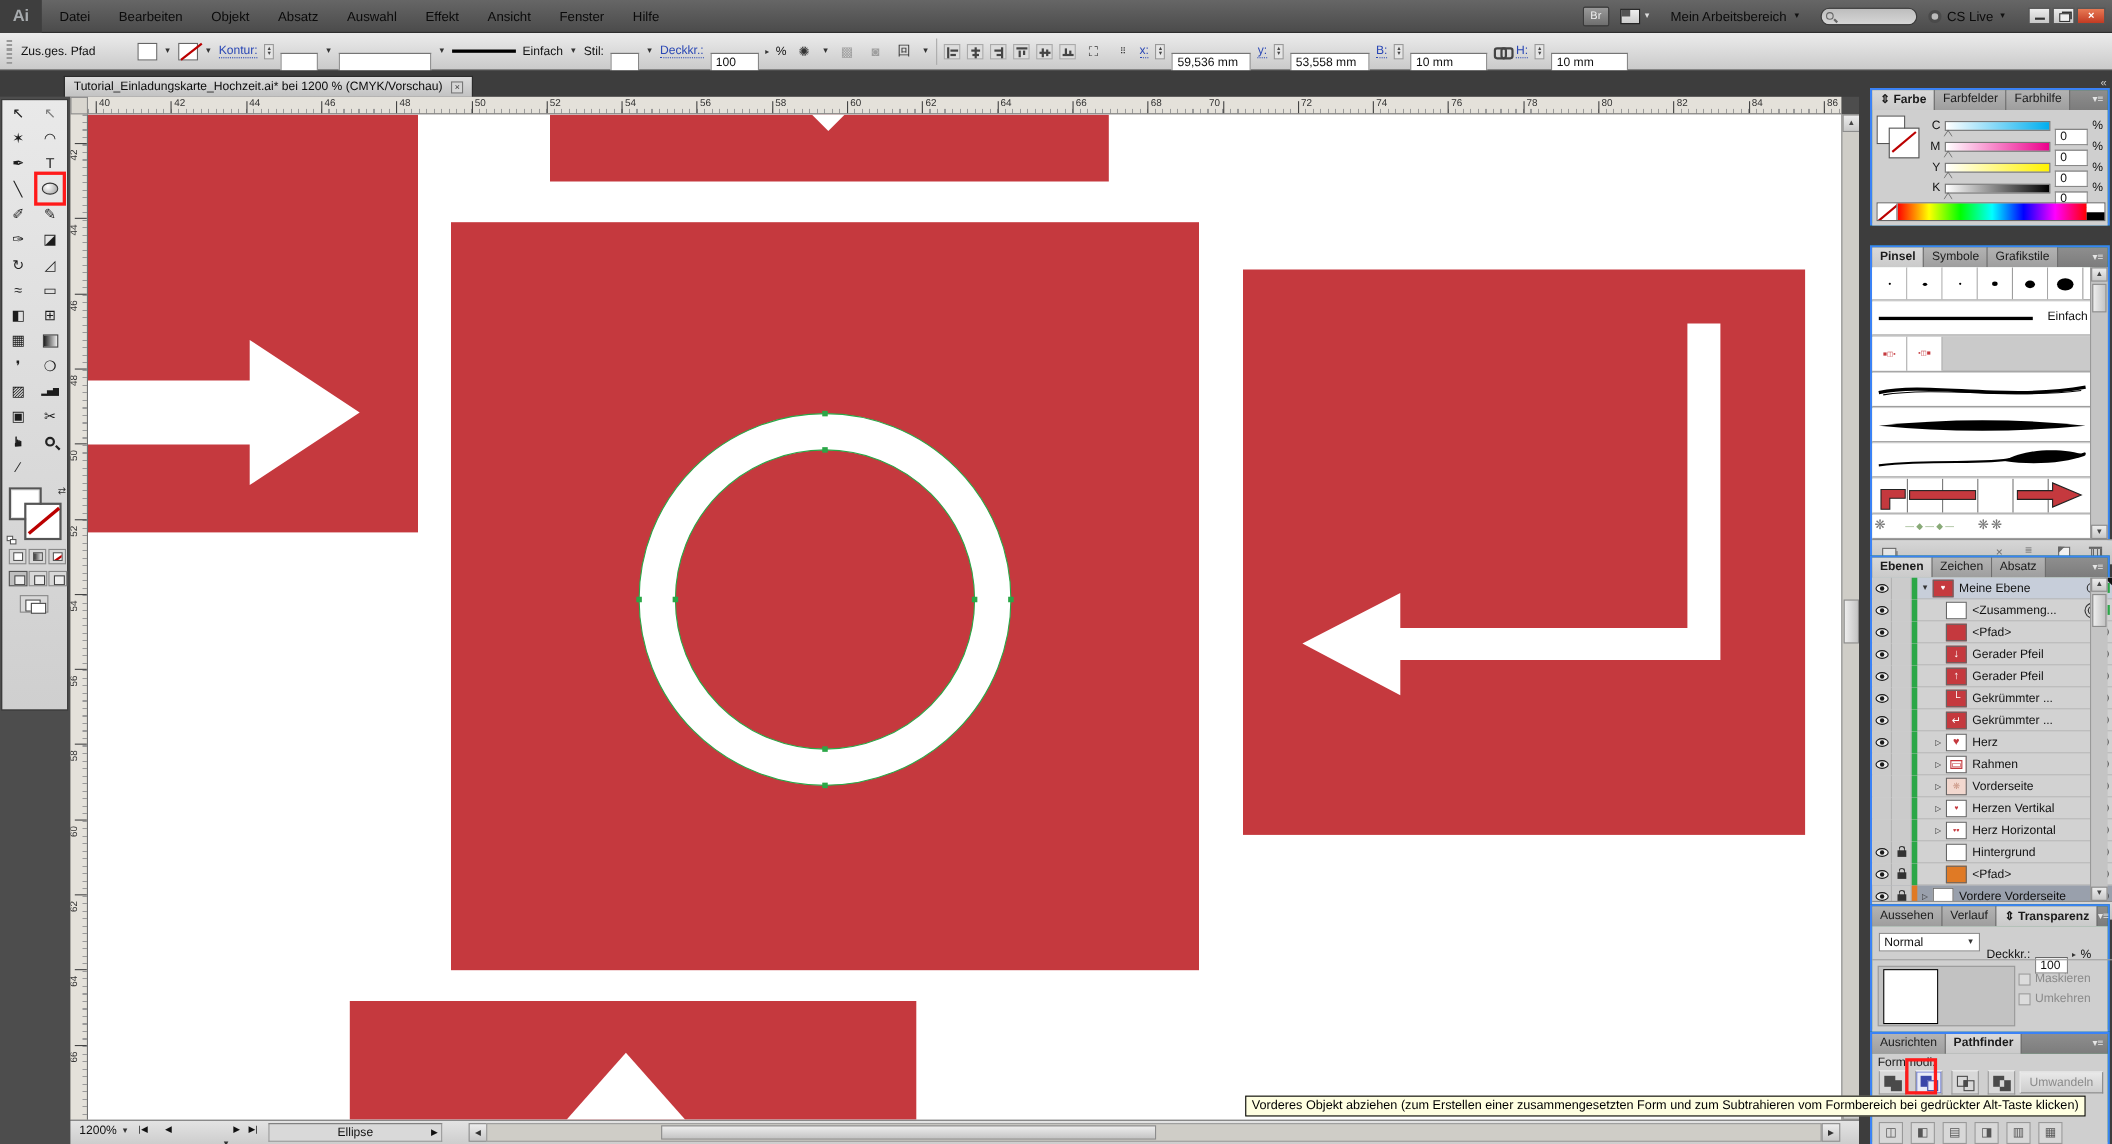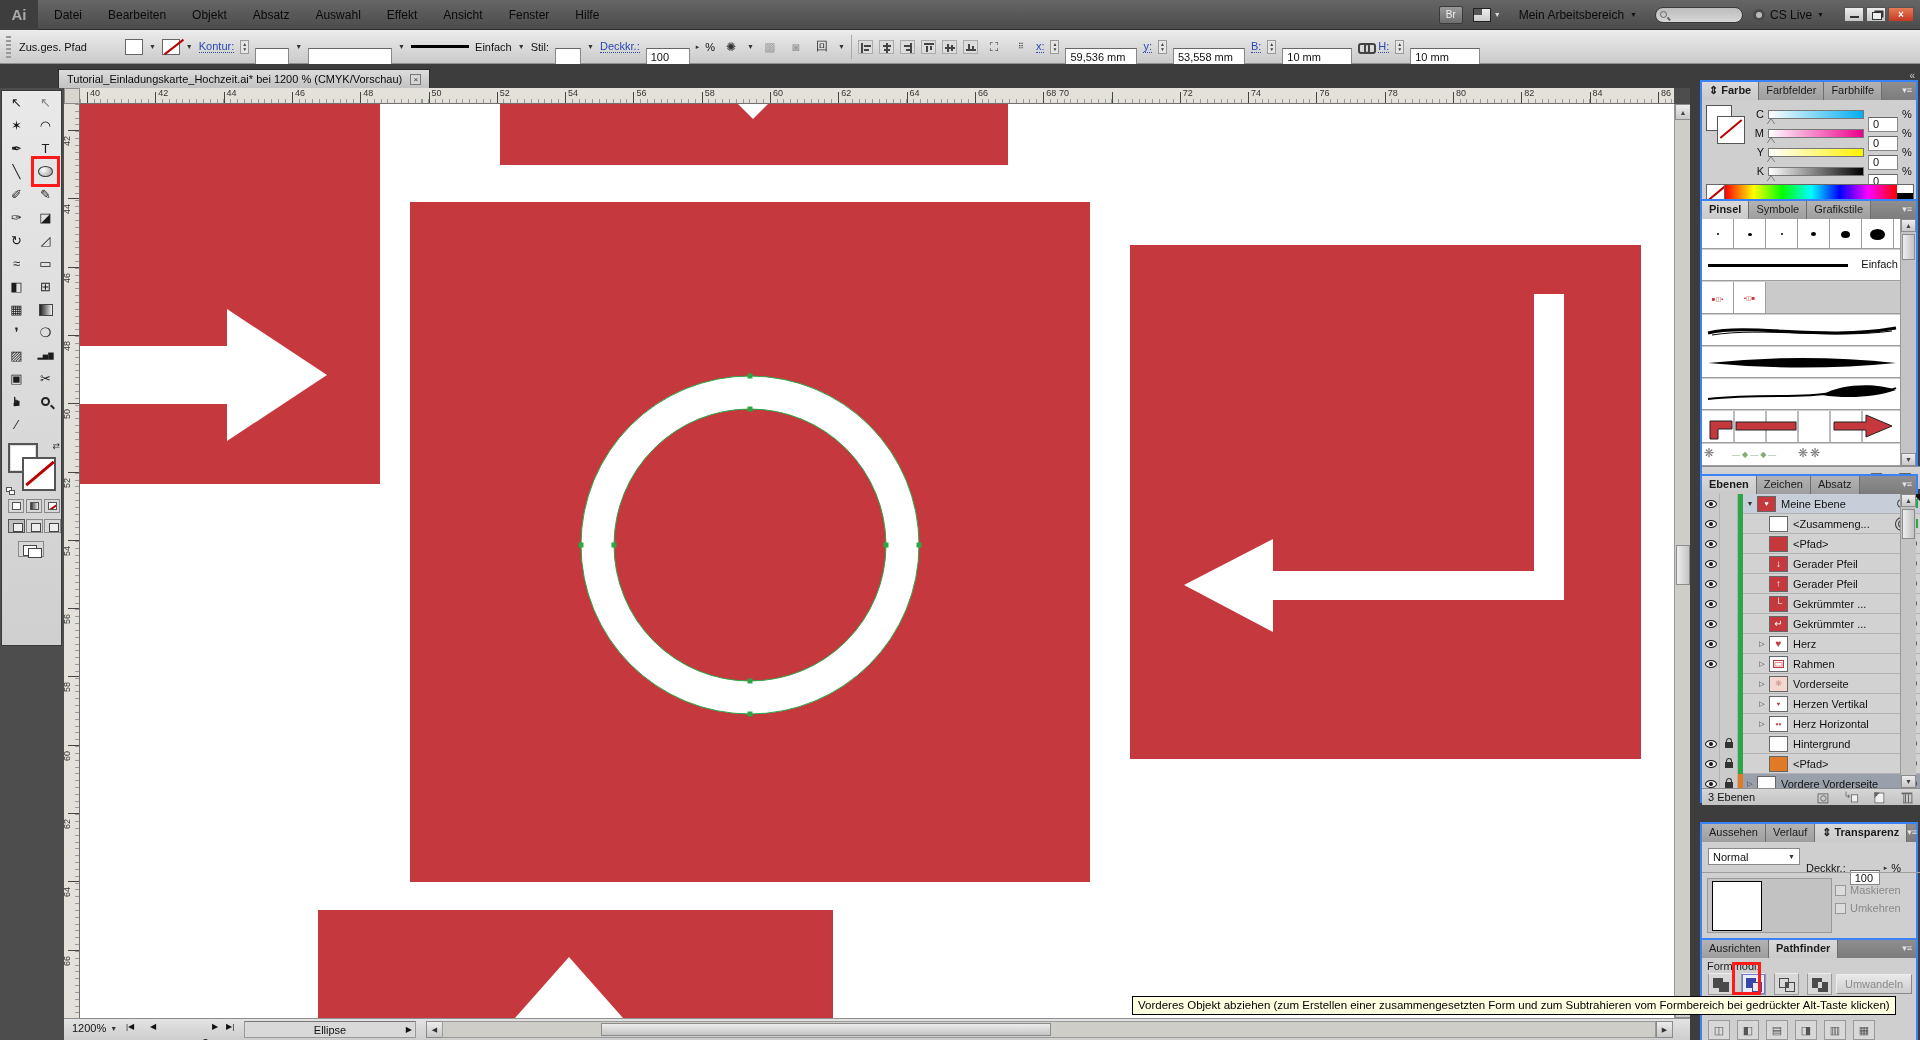--- a/index.html
+++ b/index.html
@@ -520,21 +520,21 @@
       <div class="hnum" style="left: 693px;">60</div>
       <div class="htick" style="left: 758.3px;"></div>
       <div class="hnum" style="left: 761.3px;">62</div>
       <div class="htick" style="left: 826.6px;"></div>
       <div class="hnum" style="left: 829.6px;">64</div>
       <div class="htick" style="left: 894.9px;"></div>
       <div class="hnum" style="left: 897.9px;">66</div>
       <div class="htick" style="left: 963.2px;"></div>
       <div class="hnum" style="left: 966.2px;">68</div>
       <div class="htick" style="left: 1031.5px;"></div>
-      <div class="hnum" style="left: 979px; text-align: center;">70</div>
+      <div class="hnum" style="left: 1019px; text-align: center;">70</div>
       <div class="htick" style="left: 1099.8px;"></div>
       <div class="hnum" style="left: 1102.8px;">72</div>
       <div class="htick" style="left: 1168.1px;"></div>
       <div class="hnum" style="left: 1171.1px;">74</div>
       <div class="htick" style="left: 1236.4px;"></div>
       <div class="hnum" style="left: 1239.4px;">76</div>
       <div class="htick" style="left: 1304.7px;"></div>
       <div class="hnum" style="left: 1307.7px;">78</div>
       <div class="htick" style="left: 1373px;"></div>
       <div class="hnum" style="left: 1376px;">80</div>
@@ -618,21 +618,21 @@
       <span class="dd">▼</span>
     </div>
     <div class="sb-item" style="left:62px;font-size:8px">|◀</div>
     <div class="sb-item" style="left:86px;font-size:8px">◀</div>
     <div class="sb-item" style="left:100px">
       <span class="vbox" style="width:34px;height:16px">1</span>
       <span class="dd">▼</span>
     </div>
     <div class="sb-item" style="left:148px;font-size:8px">▶</div>
     <div class="sb-item" style="left:162px;font-size:8px">▶|</div>
-    <div class="statusfield" style="left:180px;width:172px">
+    <div class="statusfield" style="left:180px;width:158px">
       <span>Ellipse</span>
       <span class="tri-r">▶</span>
     </div>
     <div class="sb-btn" style="left:362px">◀</div>
     <div class="hscrolltrack">
       <div class="hthumb"></div>
     </div>
     <div class="sb-btn" style="left:1592px">▶</div>
   </div>
 
@@ -689,21 +689,21 @@
           <span class="spec-none"></span>
           <span class="spec-bar"></span>
           <span class="spec-wb">
               <i></i>
               <i></i>
             </span>
         </div>
       </div>
     </div>
 
-    <div class="panel" style="top:135px;height:344px">
+    <div class="panel" style="top:159px;height:344px">
       <div class="ptabs">
           <div class="ptab active">Pinsel</div>
           <div class="ptab">Symbole</div>
           <div class="ptab">Grafikstile</div>
           <div class="pmenu">▾≡</div>
         </div>
       <div class="pbody" style="height:268px">
         <div class="brow" style="top:0;height:30px">
             <div class="bcells" id="callig">
               <span class="bcell" style="height: 30px;">
@@ -781,21 +781,21 @@
           <span class="mi mi-lib"></span>
           <span style="flex:1"></span>
           <span class="mi mi-x">×</span>
           <span class="mi mi-opts"></span>
           <span class="mi mi-new"></span>
           <span class="mi mi-trash"></span>
         </div>
       </div>
     </div>
 
-    <div class="panel" style="top:410px;height:329px">
+    <div class="panel" style="top:441px;height:329px">
       <div class="ptabs">
           <div class="ptab active">Ebenen</div>
           <div class="ptab">Zeichen</div>
           <div class="ptab">Absatz</div>
           <div class="pmenu">▾≡</div>
         </div>
       <div class="pbody" style="height:311px">
         <div class="llist" id="layerlist">
             <div class="lrow sel">
               <span class="cell">

